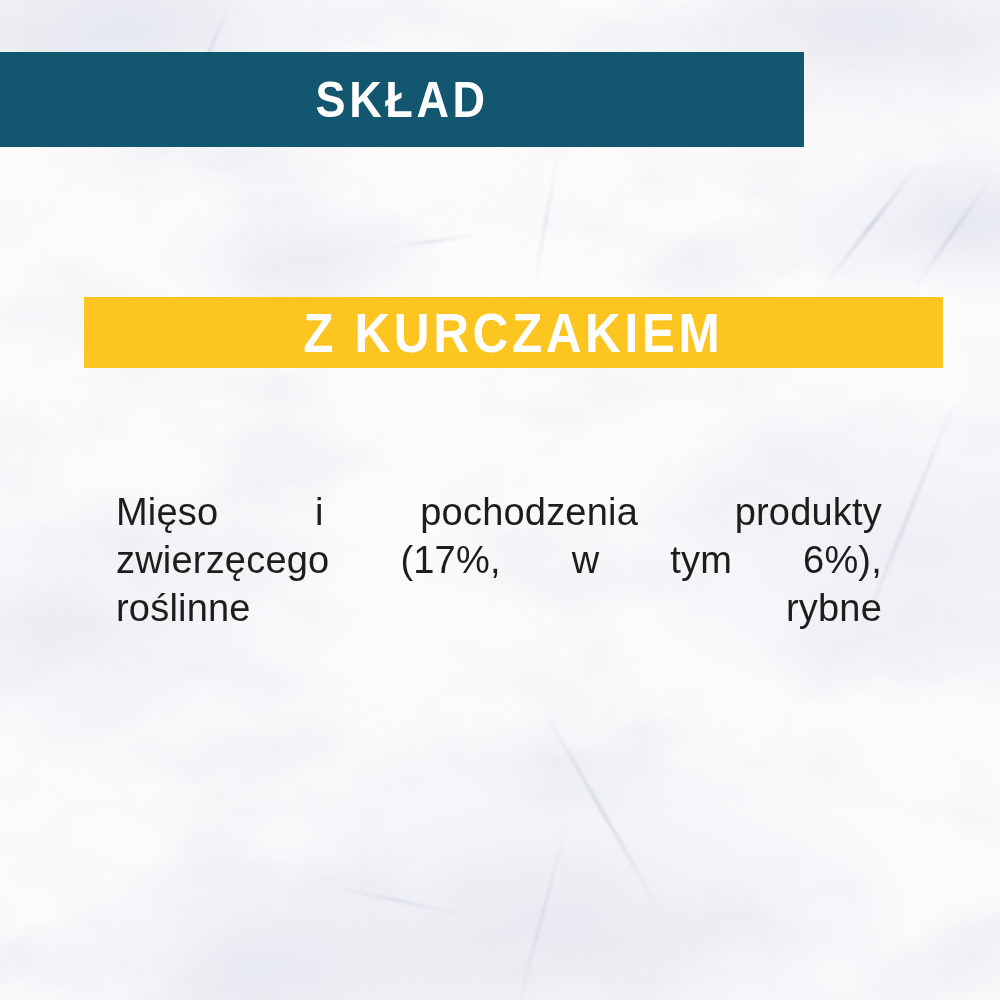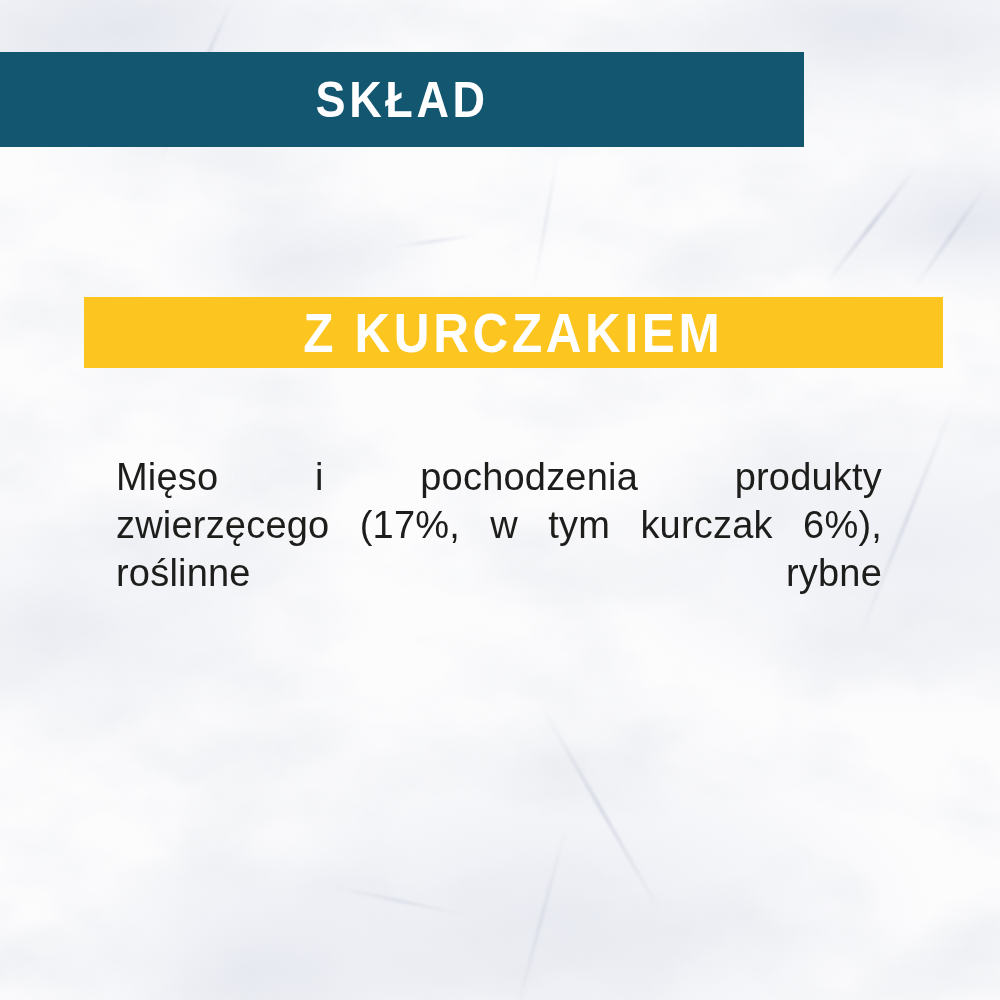--- a/index.html
+++ b/index.html
@@ -81,21 +81,21 @@
     transform-origin: center;
     white-space: nowrap;
   }
   .band-teal .band-title   { font-size: 50px; }
   .band-yellow .band-title { font-size: 55px; }
 
   
   .ingredients {
     position: absolute;
     left: 116px;
-    top: 453px;
+    top: 488px;
     width: 766px;
     color: #1d1d1b;
     font-size: 38px;
     line-height: 48px;
     letter-spacing: 0.2px;
   }
   .line { height: 48px; white-space: nowrap; }
   .line.justified {
     display: flex;
     justify-content: space-between;
@@ -138,21 +138,20 @@
         <span>Mięso</span>
         <span>i</span>
         <span>pochodzenia</span>
         <span>produkty</span>
       </div>
       <div class="line justified">
         <span>zwierzęcego</span>
         <span>(17%,</span>
         <span>w</span>
         <span>tym</span>
-        <span>kurczak</span>
         <span>6%),</span>
       </div>
       <div class="line justified">
         <span>roślinne</span>
         <span>rybne</span>
       </div>
     </main>
 
 </div>
 

